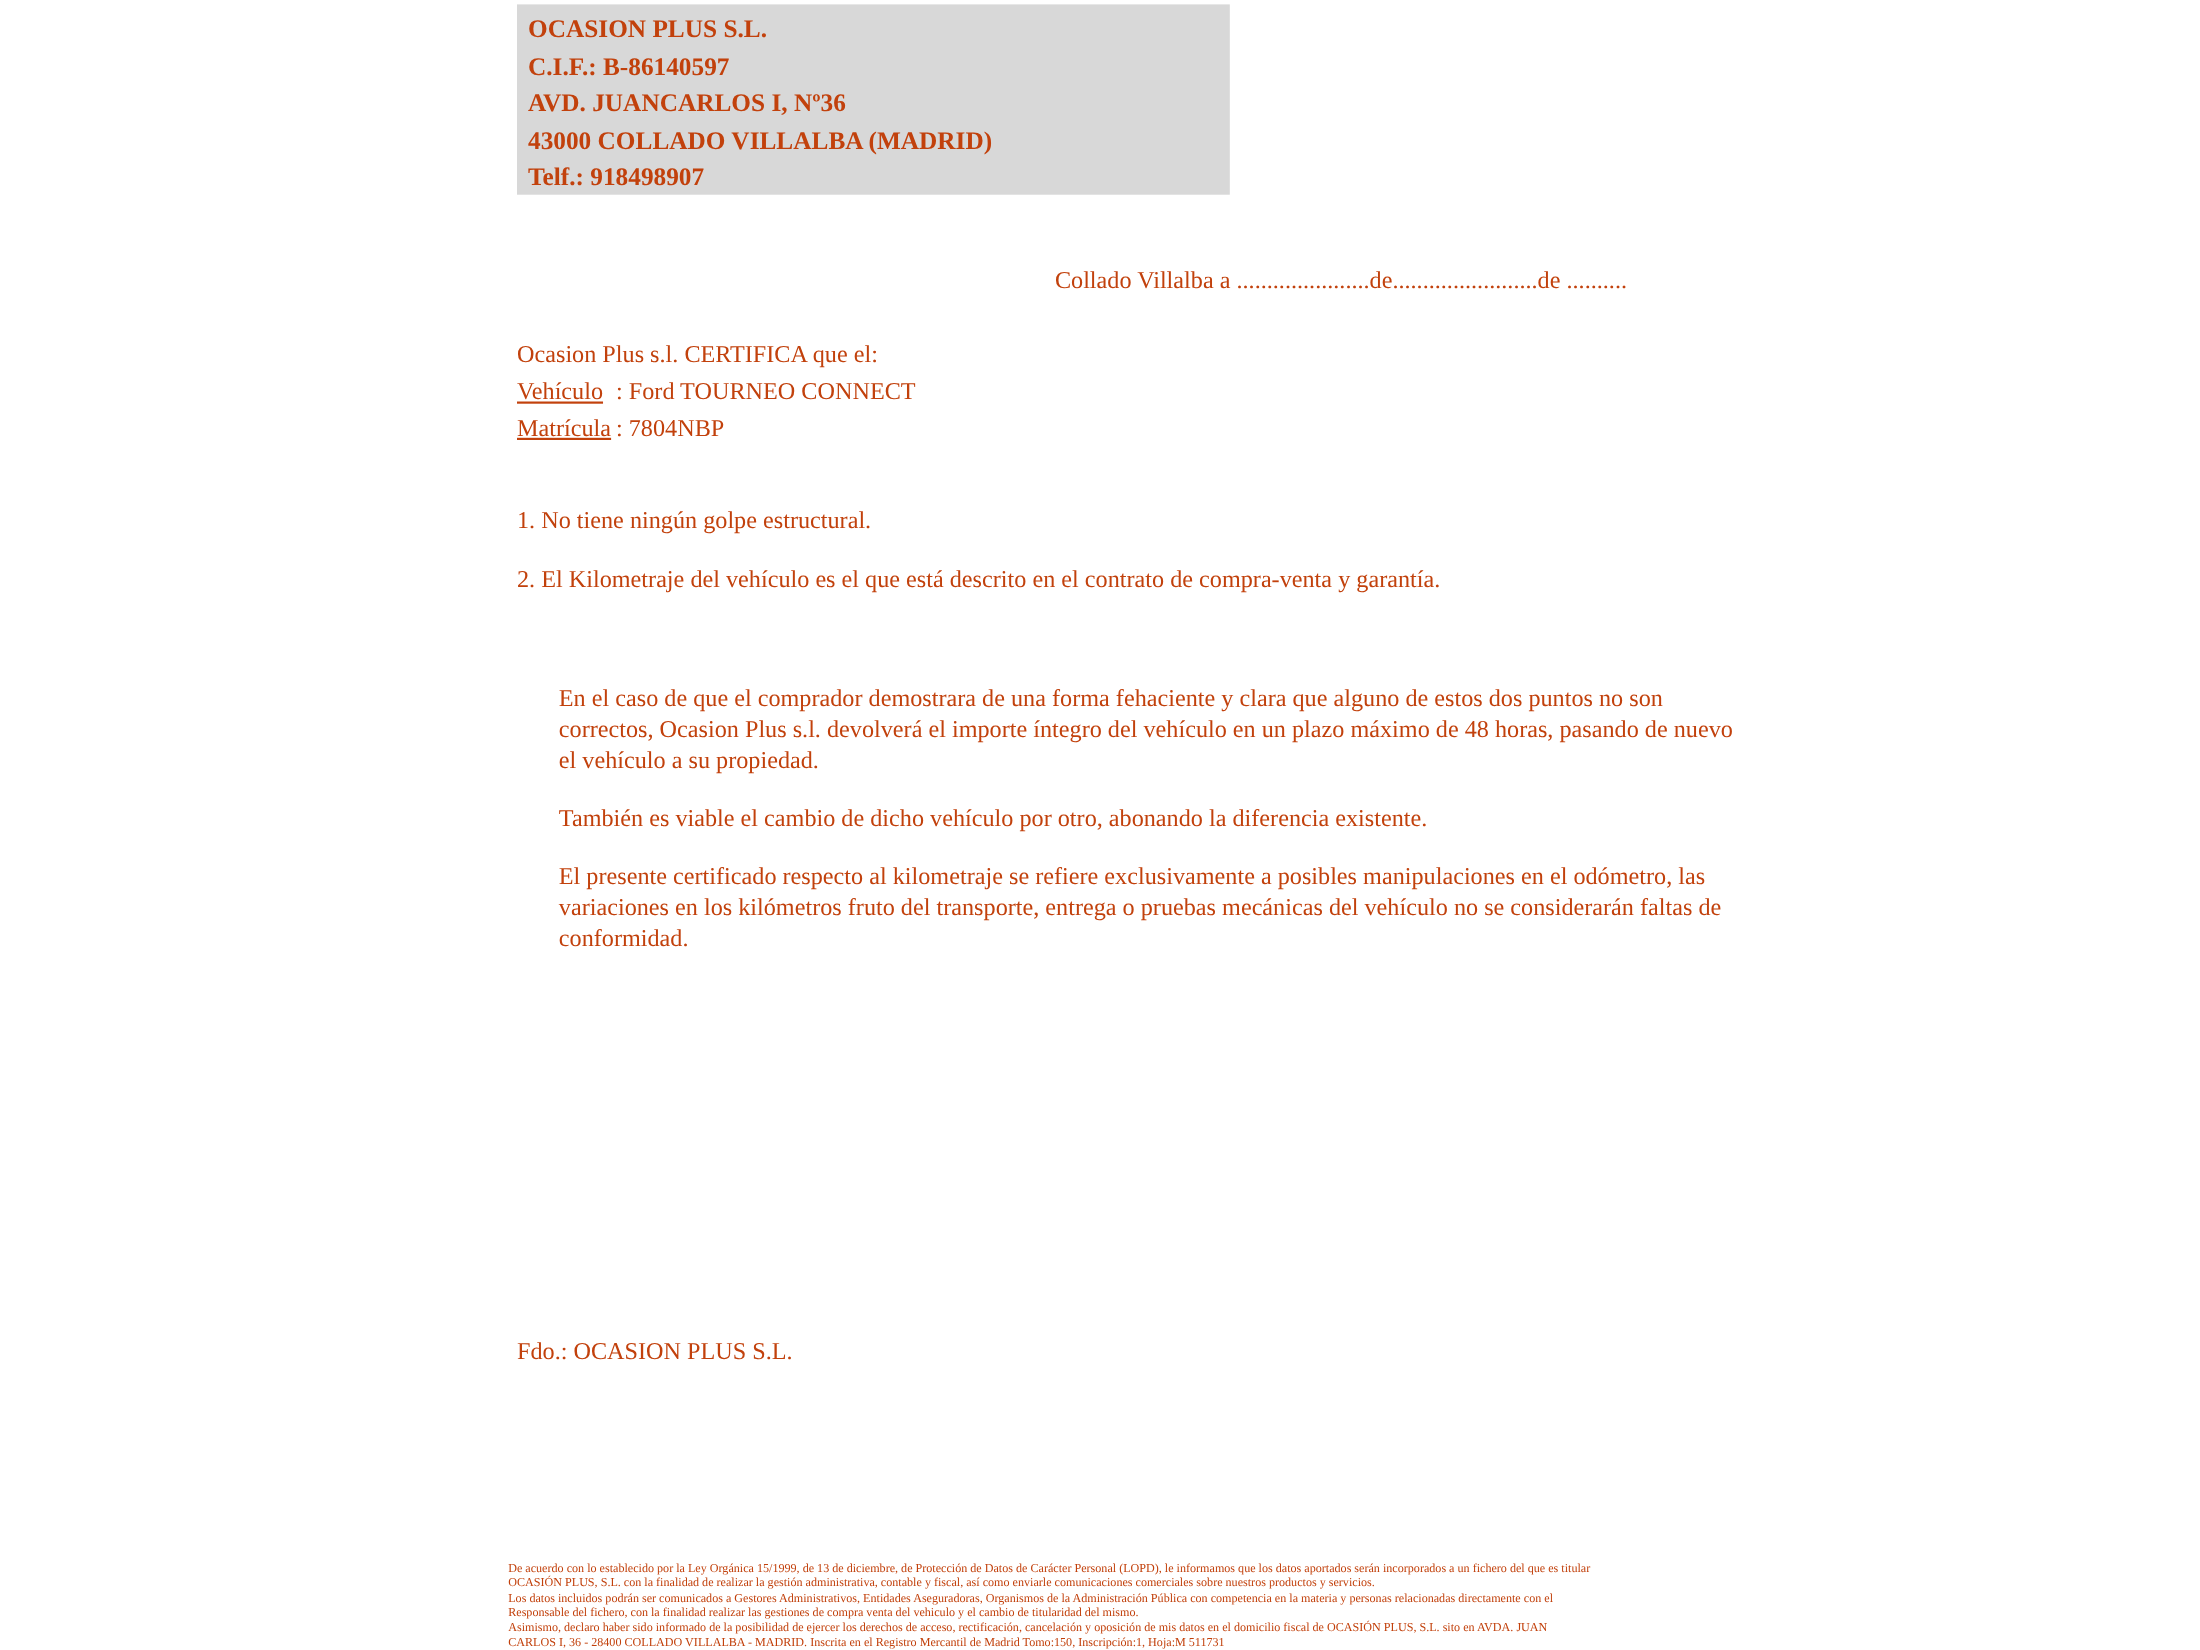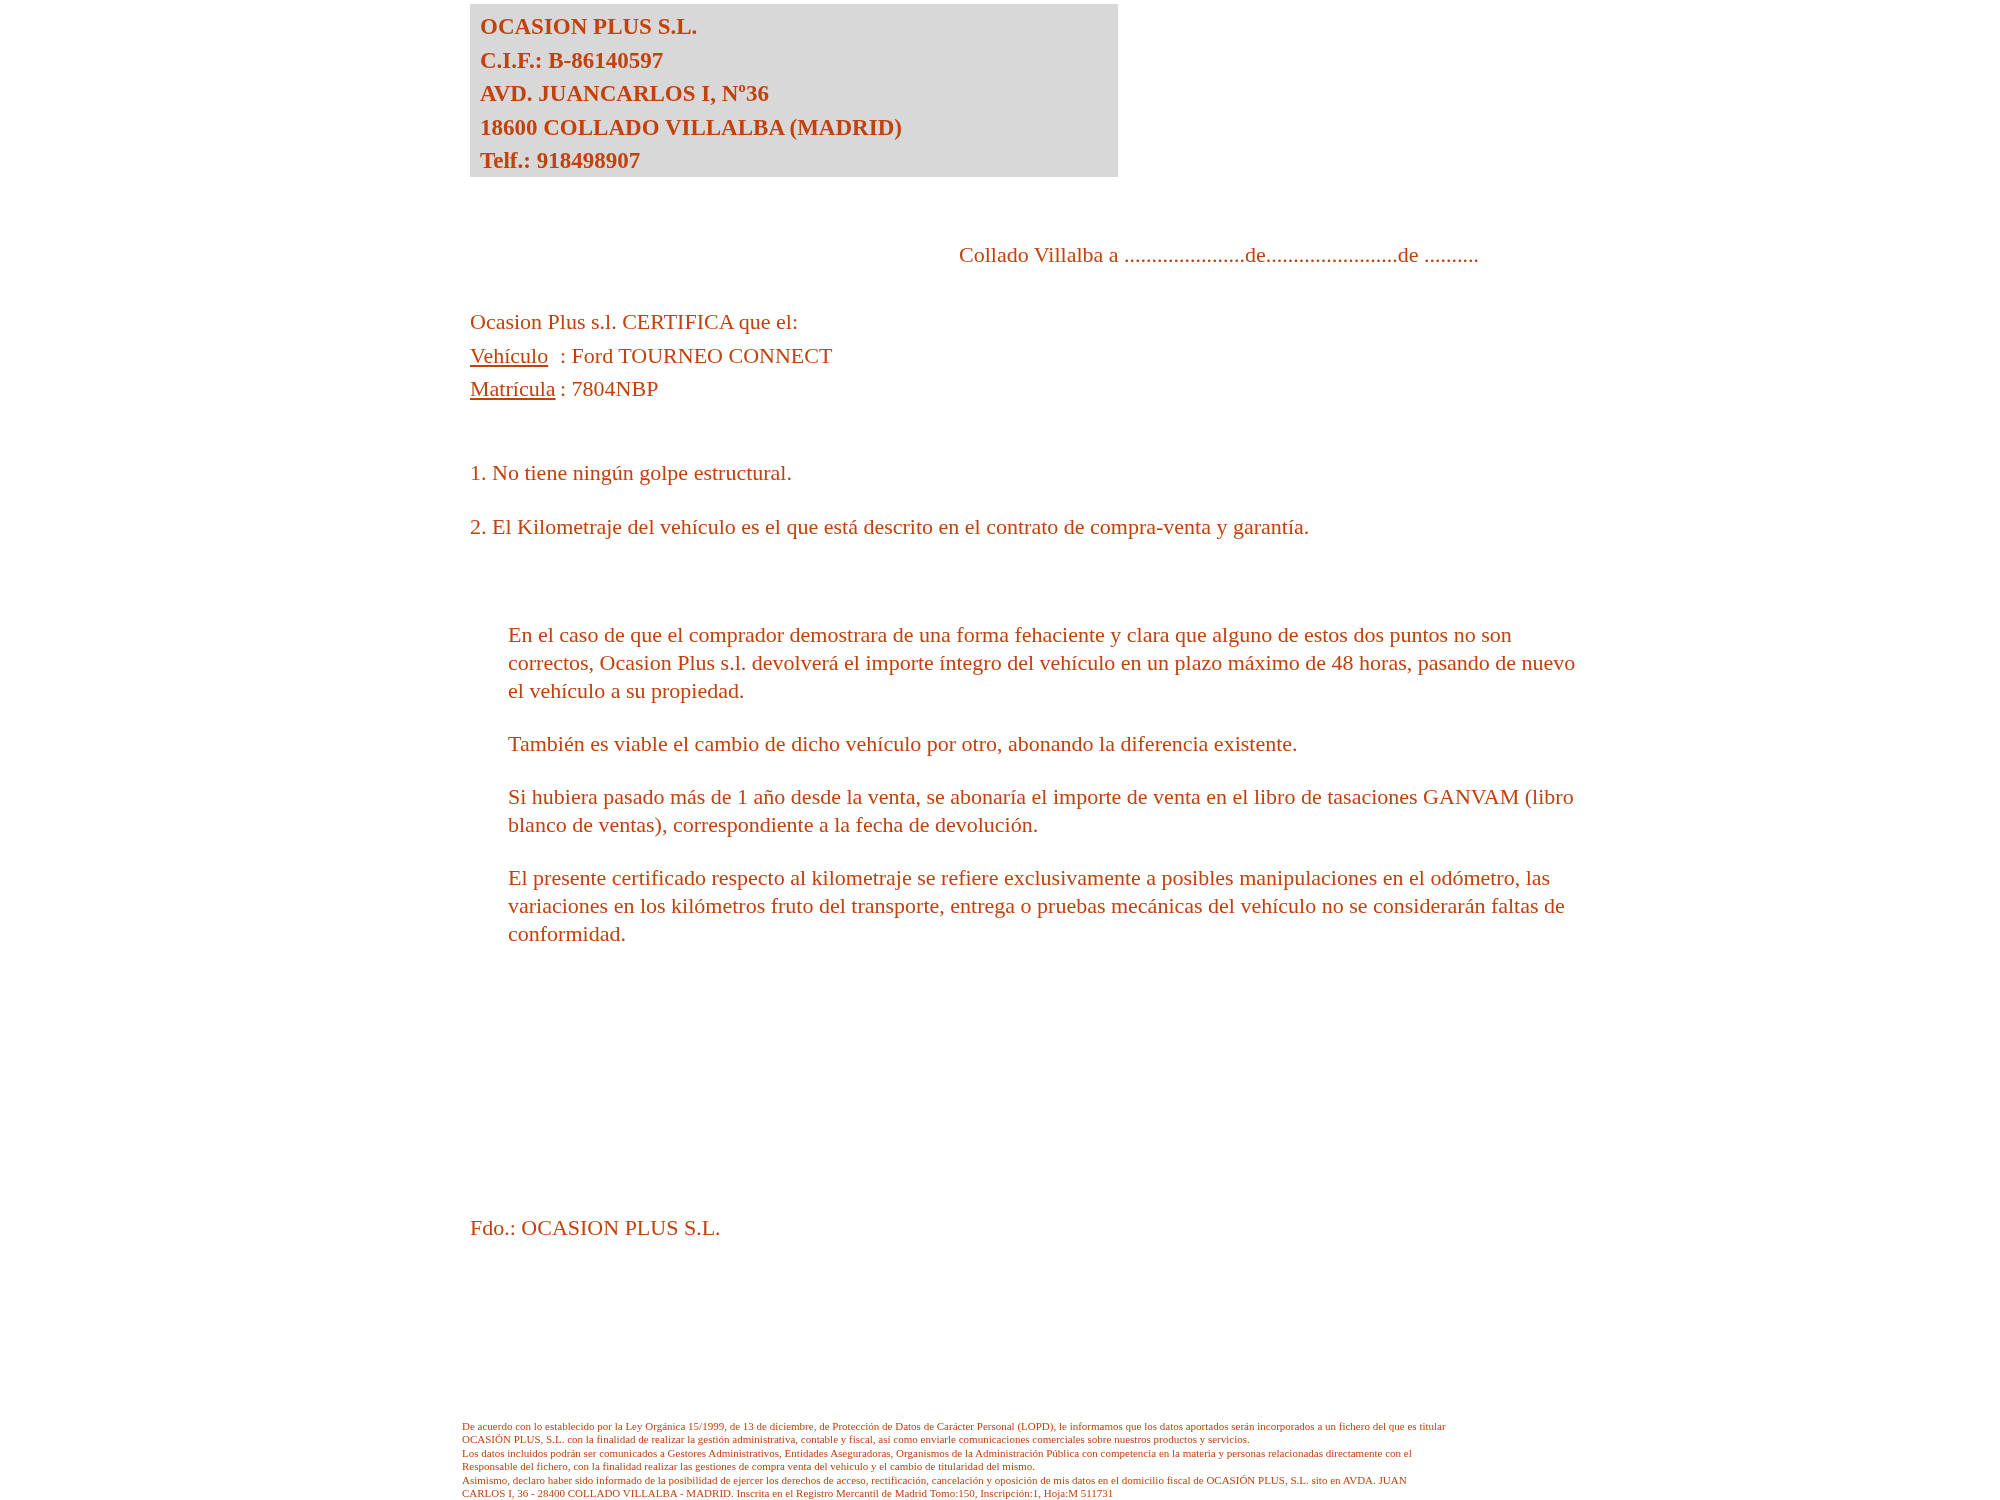--- a/index.html
+++ b/index.html
@@ -79,21 +79,21 @@
 </style>
 </head>
 <body>
 
 <div class="page">
 
   <div class="letterhead" style="background: rgb(216, 216, 216);">
     <div>OCASION PLUS S.L.</div>
     <div>C.I.F.: B-86140597</div>
     <div>AVD. JUANCARLOS I, Nº36</div>
-    <div>18600 COLLADO VILLALBA (MADRID)</div>
+    <div>43000 COLLADO VILLALBA (MADRID)</div>
     <div>Telf.: 918498907</div>
   </div>
 
   <div class="date-line">Collado Villalba a ......................de........................de ..........</div>
 
   <div class="cert-block">
     <div>Ocasion Plus s.l. CERTIFICA que el:</div>
     <div class="cert-row">
       <span class="cert-label"><span>Vehículo</span></span><span>: Ford TOURNEO CONNECT</span>
     </div>
@@ -101,21 +101,20 @@
       <span class="cert-label"><span>Matrícula</span></span><span>: 7804NBP</span>
     </div>
   </div>
 
   <div class="item-1">1. No tiene ningún golpe estructural.</div>
   <div class="item-2">2. El Kilometraje del vehículo es el que está descrito en el contrato de compra-venta y garantía.</div>
 
   <div class="paragraphs">
     <p>En el caso de que el comprador demostrara de una forma fehaciente y clara que alguno de estos dos puntos no son correctos, Ocasion Plus s.l. devolverá el importe íntegro del vehículo en un plazo máximo de 48 horas, pasando de nuevo el vehículo a su propiedad.</p>
     <p>También es viable el cambio de dicho vehículo por otro, abonando la diferencia existente.</p>
-    <p>Si hubiera pasado más de 1 año desde la venta, se abonaría el importe de venta en el libro de tasaciones GANVAM (libro blanco de ventas), correspondiente a la fecha de devolución.</p>
     <p>El presente certificado respecto al kilometraje se refiere exclusivamente a posibles manipulaciones en el odómetro, las variaciones en los kilómetros fruto del transporte, entrega o pruebas mecánicas del vehículo no se considerarán faltas de conformidad.</p>
   </div>
 
   <div class="signature">Fdo.: OCASION PLUS S.L.</div>
 
   <div class="legal-footer">
     <div>De acuerdo con lo establecido por la Ley Orgánica 15/1999, de 13 de diciembre, de Protección de Datos de Carácter Personal (LOPD), le informamos que los datos aportados serán incorporados a un fichero del que es titular</div>
     <div>OCASIÓN PLUS, S.L. con la finalidad de realizar la gestión administrativa, contable y fiscal, así como enviarle comunicaciones comerciales sobre nuestros productos y servicios.</div>
     <div>Los datos incluidos podrán ser comunicados a Gestores Administrativos, Entidades Aseguradoras, Organismos de la Administración Pública con competencia en la materia y personas relacionadas directamente con el</div>
     <div>Responsable del fichero, con la finalidad realizar las gestiones de compra venta del vehiculo y el cambio de titularidad del mismo.</div>

